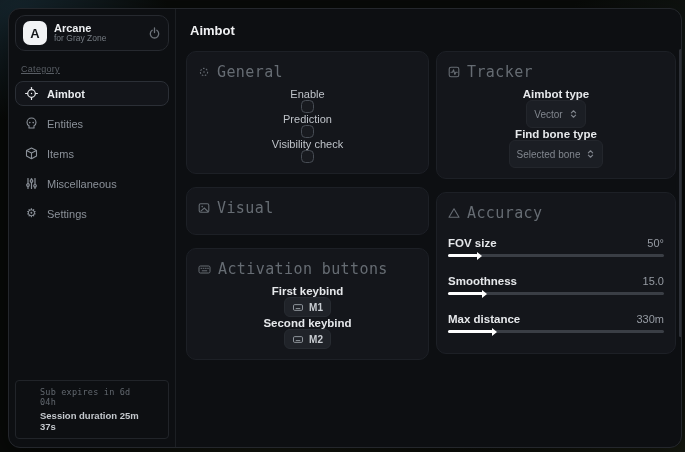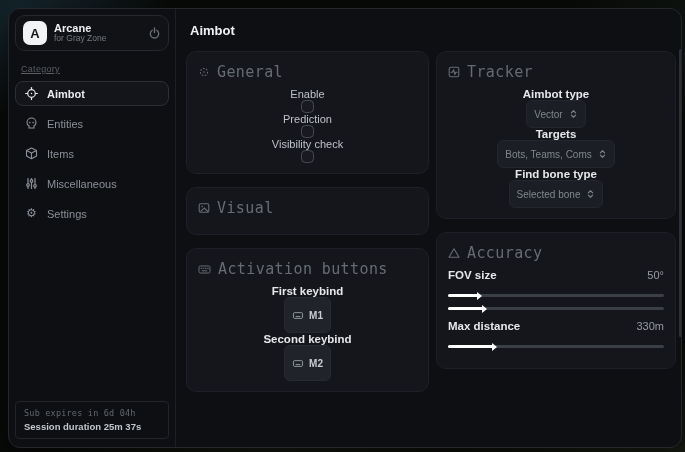--- a/index.html
+++ b/index.html
@@ -47,21 +47,21 @@
   .nav-item{
     height:25px; display:flex; align-items:center; gap:9px; padding:0 9px;
     border-radius:8px; color:#8b9199; font-size:11px; border:1px solid transparent;
     cursor:pointer;
   }
   .nav-item.active{ border-color:#2b2f36; background:#13151a; color:#e9ebee; font-weight:600; }
   .nav-icon{ width:13px; height:13px; display:flex; align-items:center; justify-content:center; flex:0 0 13px; }
   .gear-glyph{ font-size:12px; line-height:13px; }
 
   .sidebar-footer{
-    margin-top:auto; border:1px solid #212429; border-radius:4px; padding:6px 8px;
+    margin-top:auto; border:1px solid #212429; border-radius:4px; padding:6px 24px;
   }
   .sf-line1{ font-family:"DejaVu Sans Mono", monospace; font-size:8.5px; color:#62686f; letter-spacing:.2px; }
   .sf-line2{ font-size:9.5px; color:#c4c8cd; margin-top:3px; font-weight:600; }
 
   
   .main{ flex:1; padding:12px 6px 12px 10px; position:relative; }
   .main-title{ font-size:13px; font-weight:700; color:#f1f2f4; margin:2px 0 13px 4px; }
   .columns{ display:flex; gap:7px; align-items:flex-start; }
   .col-left{ width:243px; flex:0 0 243px; }
   .col-right{ width:240px; flex:0 0 240px; }
@@ -84,35 +84,35 @@
   .checkbox{
     width:13px; height:13px; border:1.5px solid #474c54; border-radius:4.5px;
     background:rgba(255,255,255,.02); cursor:pointer; flex:0 0 13px;
   }
   .right-controls{ display:flex; align-items:center; gap:7px; }
   .swatch{ width:11px; height:11px; border-radius:3px; cursor:pointer; }
 
   .key-btn{
     display:flex; align-items:center; gap:5px; background:#202329; border:1px solid #272b31;
     border-radius:6px; padding:2px 7px; color:#c9cdd2; font-size:10px; font-weight:600;
-    height:36px; cursor:pointer;
+    height:20px; cursor:pointer;
   }
   .key-btn svg{ color:#9aa0a7; }
 
   .select-btn{
     display:flex; align-items:center; gap:6px; background:#1b1e24; border:1px solid #23262c;
     border-radius:6px; padding:13px 7px; color:#81868e; font-size:10px; height:19px;
     max-width:150px; cursor:pointer; white-space:nowrap;
   }
   .select-btn .sel-text{ overflow:hidden; text-overflow:ellipsis; }
   .t-row{ min-height:25px; }
   .a-row{ min-height:24px; }
 
   .slider-block{ margin-bottom:6px; }
-  .slider-head{ display:flex; align-items:flex-start; justify-content:space-between; min-height:20px; }
+  .slider-head{ display:flex; align-items:flex-end; justify-content:space-between; min-height:20px; }
   .slider-value{ font-size:11px; color:#969ba3; }
   .slider-track{
     position:relative; height:3px; background:#3a3e45; border-radius:2px; margin:5px 0 10px;
     cursor:pointer;
   }
   .slider-fill{
     position:absolute; left:0; top:0; height:100%; background:#ffffff; border-radius:2px;
   }
   .slider-fill::after{
     content:''; position:absolute; right:-4px; top:50%; transform:translateY(-50%);
@@ -291,29 +291,20 @@
           <div class="row t-row">
             <span class="row-label bright">Aimbot type</span>
             <span class="select-btn">
               <span class="sel-text">Vector</span>
               <svg width="9" height="10" viewBox="0 0 10 10" fill="none" stroke="currentColor" stroke-width="1.2" stroke-linecap="round" stroke-linejoin="round">
                 <path d="M2.6 3.7 L5 1.4 L7.4 3.7 M2.6 6.3 L5 8.6 L7.4 6.3"></path>
               </svg>
             </span>
           </div>
           <div class="row t-row">
-            <span class="row-label bright">Targets</span>
-            <span class="select-btn">
-              <span class="sel-text">Bots, Teams, Coms</span>
-              <svg width="9" height="10" viewBox="0 0 10 10" fill="none" stroke="currentColor" stroke-width="1.2" stroke-linecap="round" stroke-linejoin="round">
-                <path d="M2.6 3.7 L5 1.4 L7.4 3.7 M2.6 6.3 L5 8.6 L7.4 6.3"></path>
-              </svg>
-            </span>
-          </div>
-          <div class="row t-row">
             <span class="row-label bright">Find bone type</span>
             <span class="select-btn">
               <span class="sel-text">Selected bone</span>
               <svg width="9" height="10" viewBox="0 0 10 10" fill="none" stroke="currentColor" stroke-width="1.2" stroke-linecap="round" stroke-linejoin="round">
                 <path d="M2.6 3.7 L5 1.4 L7.4 3.7 M2.6 6.3 L5 8.6 L7.4 6.3"></path>
               </svg>
             </span>
           </div>
         </div>
 
@@ -329,20 +320,24 @@
             <div class="slider-head">
               <span class="row-label bright">FOV size</span>
               <span class="slider-value">50°</span>
             </div>
             <div class="slider-track">
               <span class="slider-fill" style="width: 14%;"></span>
             </div>
           </div>
 
           <div class="slider-block">
+            <div class="slider-head">
+              <span class="row-label bright">Smoothness</span>
+              <span class="slider-value">15.0</span>
+            </div>
             <div class="slider-track">
               <span class="slider-fill" style="width: 16%;"></span>
             </div>
           </div>
 
           <div class="slider-block">
             <div class="slider-head">
               <span class="row-label bright">Max distance</span>
               <span class="slider-value">330m</span>
             </div>

